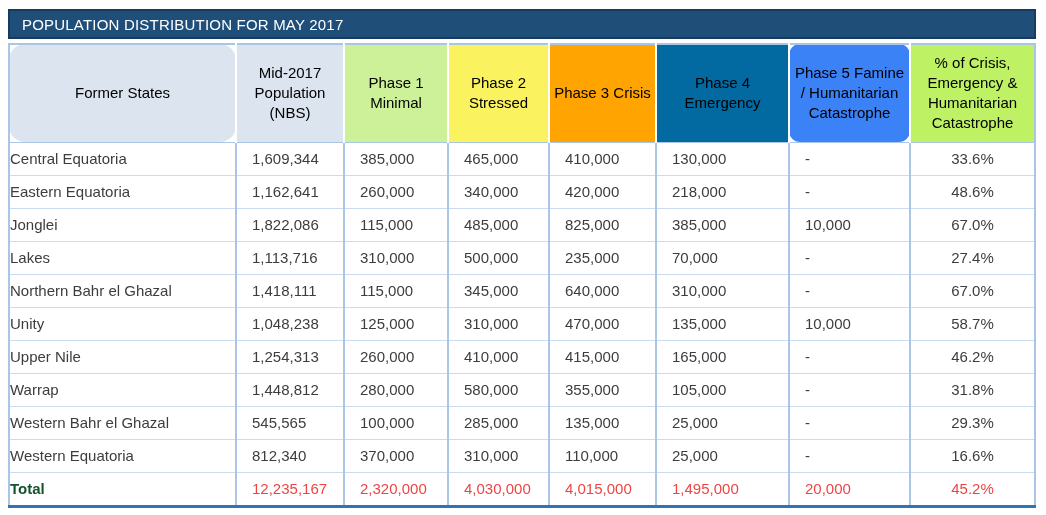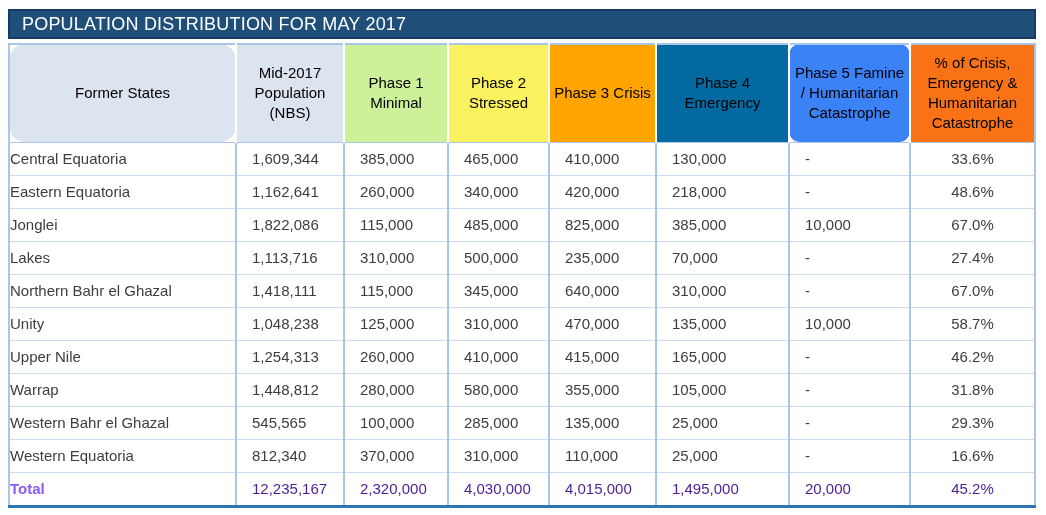--- a/index.html
+++ b/index.html
@@ -17,21 +17,21 @@
     padding: 9px 0 0 8px;
     width: 1028px;
   }
   .title-bar {
     box-sizing: border-box;
     width: 1028px;
     height: 30px;
     background: #1F4E79;
     border: 2px solid #163A60;
     color: #FFFFFF;
-    font-size: 18px;
+    font-size: 15px;
     letter-spacing: 0.2px;
     display: flex;
     align-items: center;
     padding-left: 12px;
     margin-bottom: 4px;
   }
   table.pop-table {
     table-layout: fixed;
     width: 1028px;
     border-collapse: collapse;
@@ -65,22 +65,22 @@
     border-top: 1px solid #C9DCF0;
     border-bottom: 1px solid #C9DCF0;
     background: #FFFFFF;
     padding: 0;
     white-space: nowrap;
     overflow: hidden;
   }
   td.c0 { text-align: left; }
   td.c1, td.c2, td.c3, td.c4, td.c5, td.c6 { text-align: left; padding-left: 15px; }
   td.c7 { text-align: center; }
-  tr.total-row td { border-top: 1px solid #C9DCF0; color: #4c1d95; }
-  tr.total-row td.c0 { font-weight: bold; color: #8b5cf6; }
+  tr.total-row td { border-top: 1px solid #C9DCF0; color: #ef4444; }
+  tr.total-row td.c0 { font-weight: bold; color: #14532d; }
 </style>
 </head>
 <body>
 
 <div class="container">
   <div class="title-bar">
     <span>POPULATION DISTRIBUTION FOR MAY 2017</span>
   </div>
 
   <table class="pop-table">
@@ -96,21 +96,21 @@
     </colgroup>
     <thead>
       <tr class="header-row">
         <th style="background: rgb(220, 228, 239); border-radius: 16px;">Former States</th>
         <th style="background: rgb(220, 228, 239);">Mid-2017 Population (NBS)</th>
         <th style="background: rgb(204, 241, 153);">Phase 1 Minimal</th>
         <th style="background: rgb(250, 242, 95);">Phase 2 Stressed</th>
         <th style="background: rgb(255, 164, 0);">Phase 3 Crisis</th>
         <th style="background: #0369a1;">Phase 4 Emergency</th>
         <th style="background: #3b82f6; border-radius: 11px;">Phase 5 Famine / Humanitarian Catastrophe</th>
-        <th style="background: #f97316;">% of Crisis, Emergency &amp; Humanitarian Catastrophe</th>
+        <th style="background: #bef264;">% of Crisis, Emergency &amp; Humanitarian Catastrophe</th>
       </tr>
     </thead>
     <tbody>
         <tr class="data-row">
           <td class="c0">Central Equatoria</td>
           <td class="c1">1,609,344</td>
           <td class="c2">385,000</td>
           <td class="c3">465,000</td>
           <td class="c4">410,000</td>
           <td class="c5">130,000</td>

